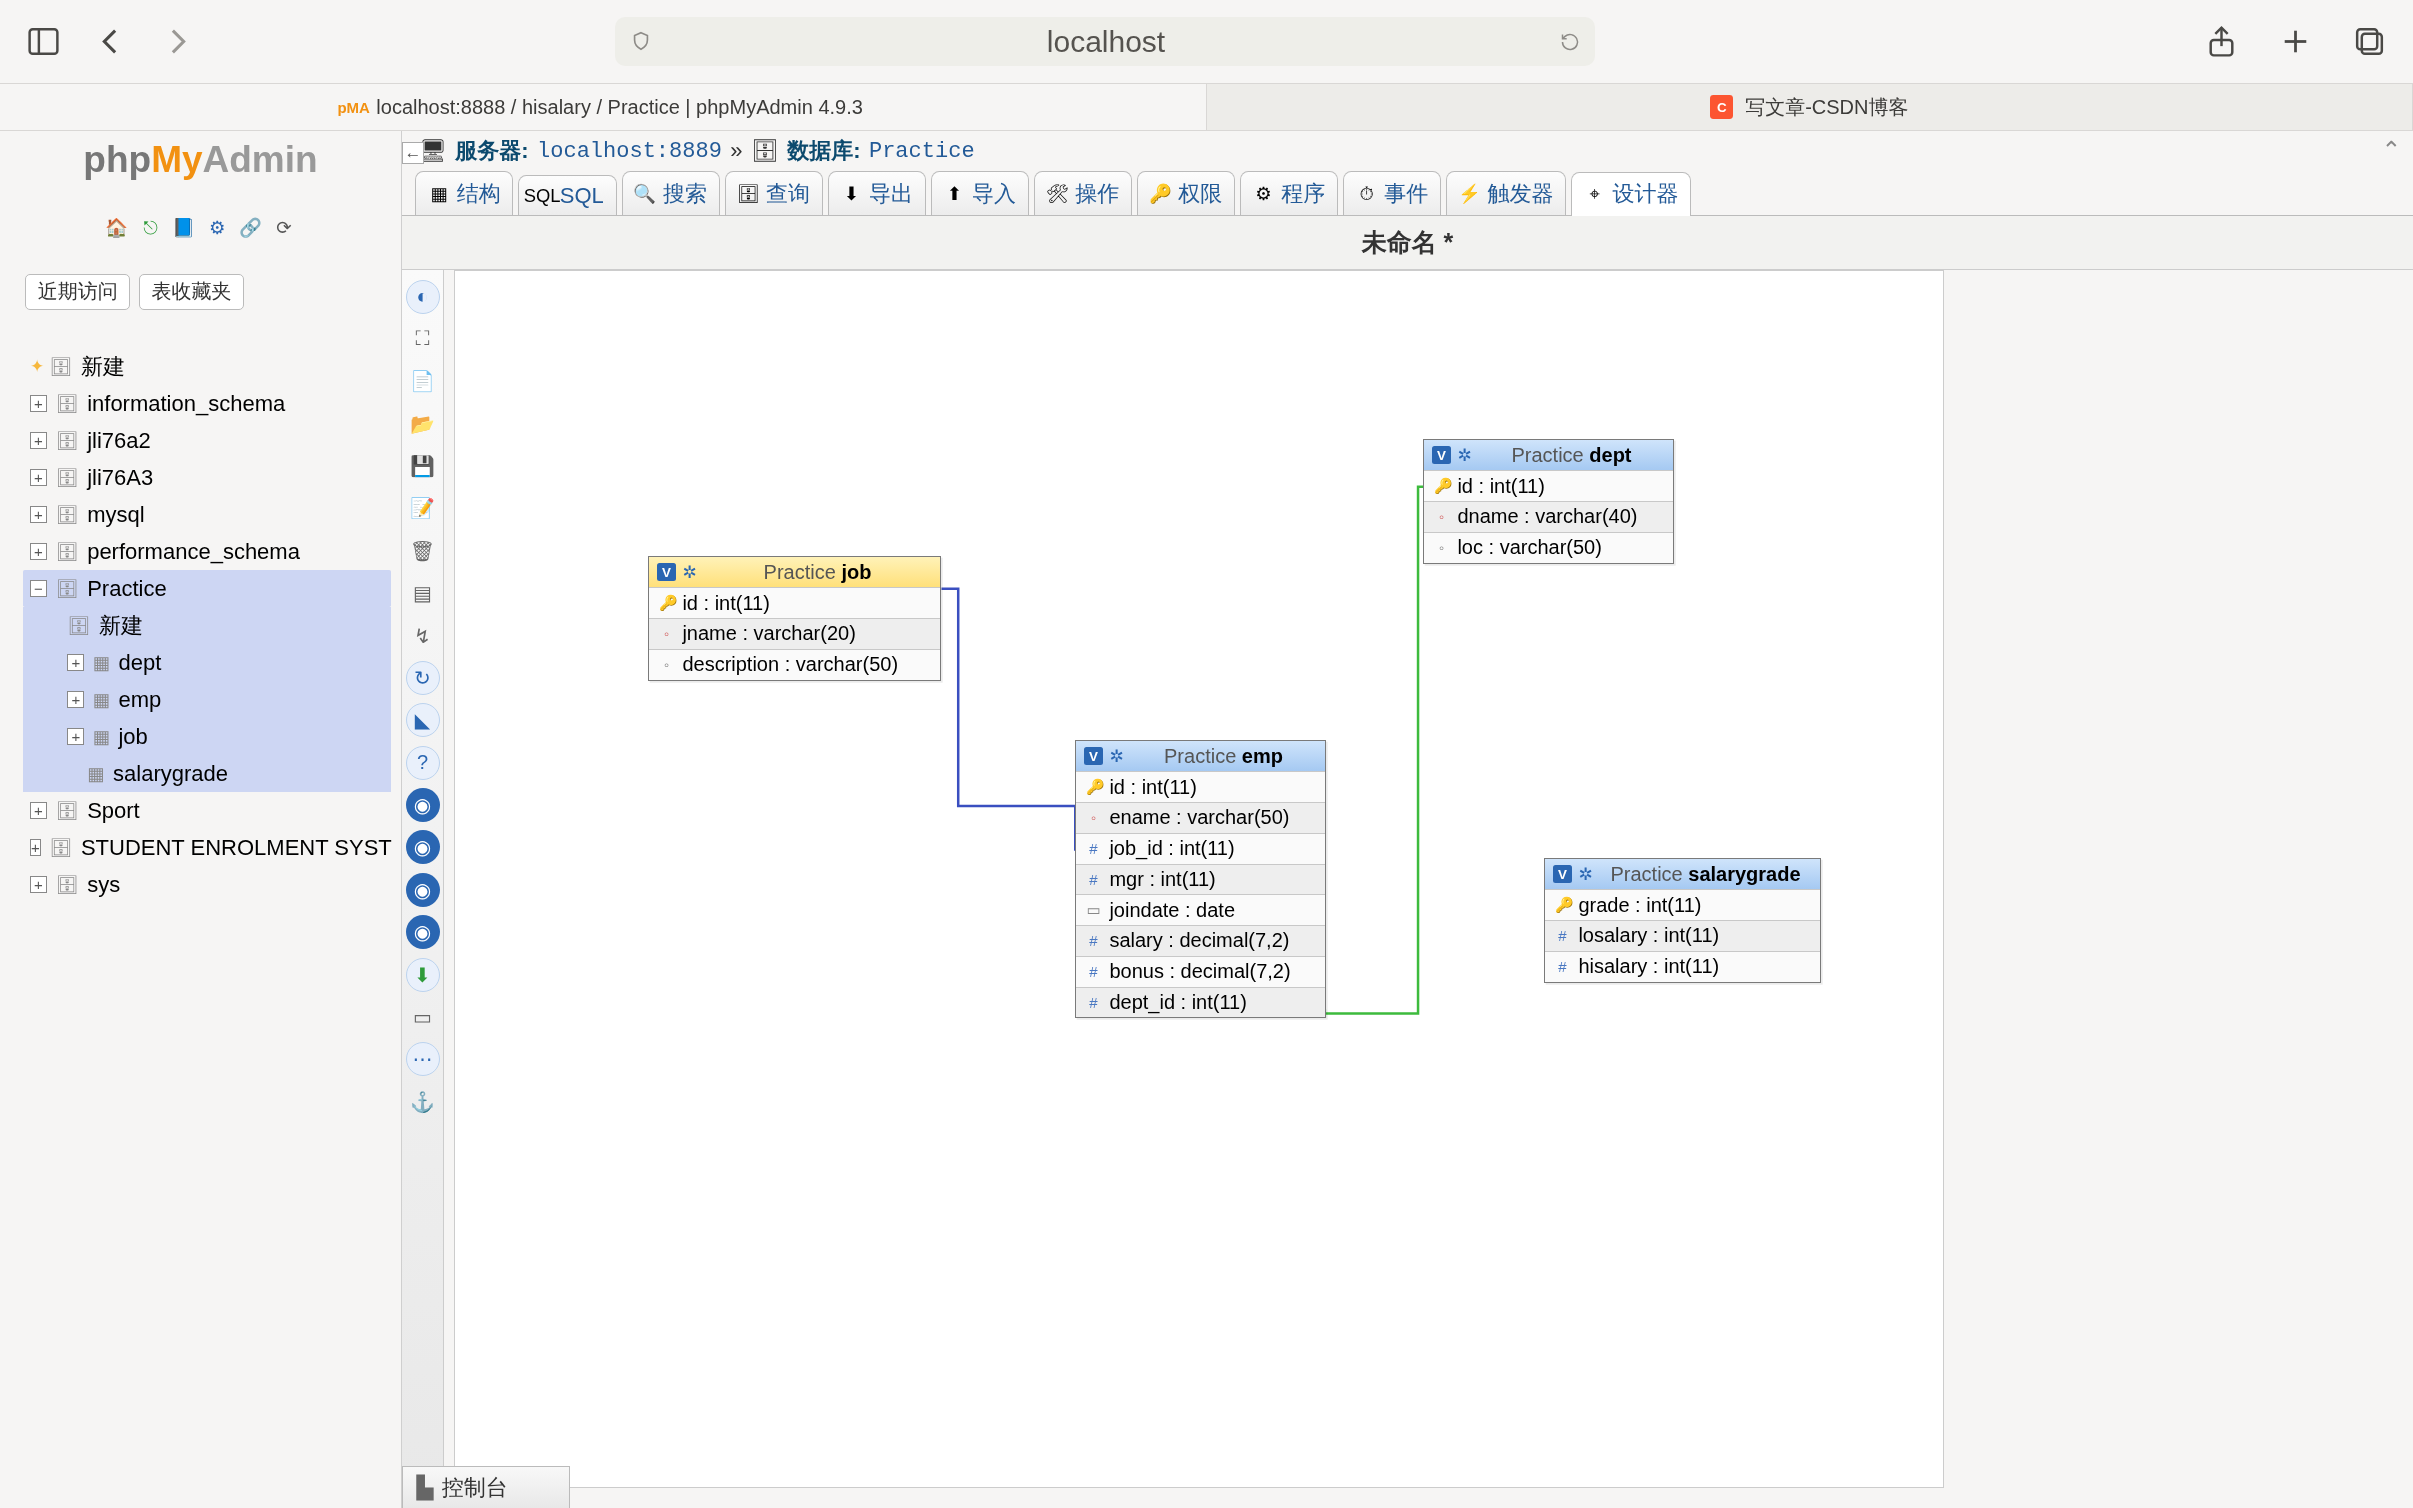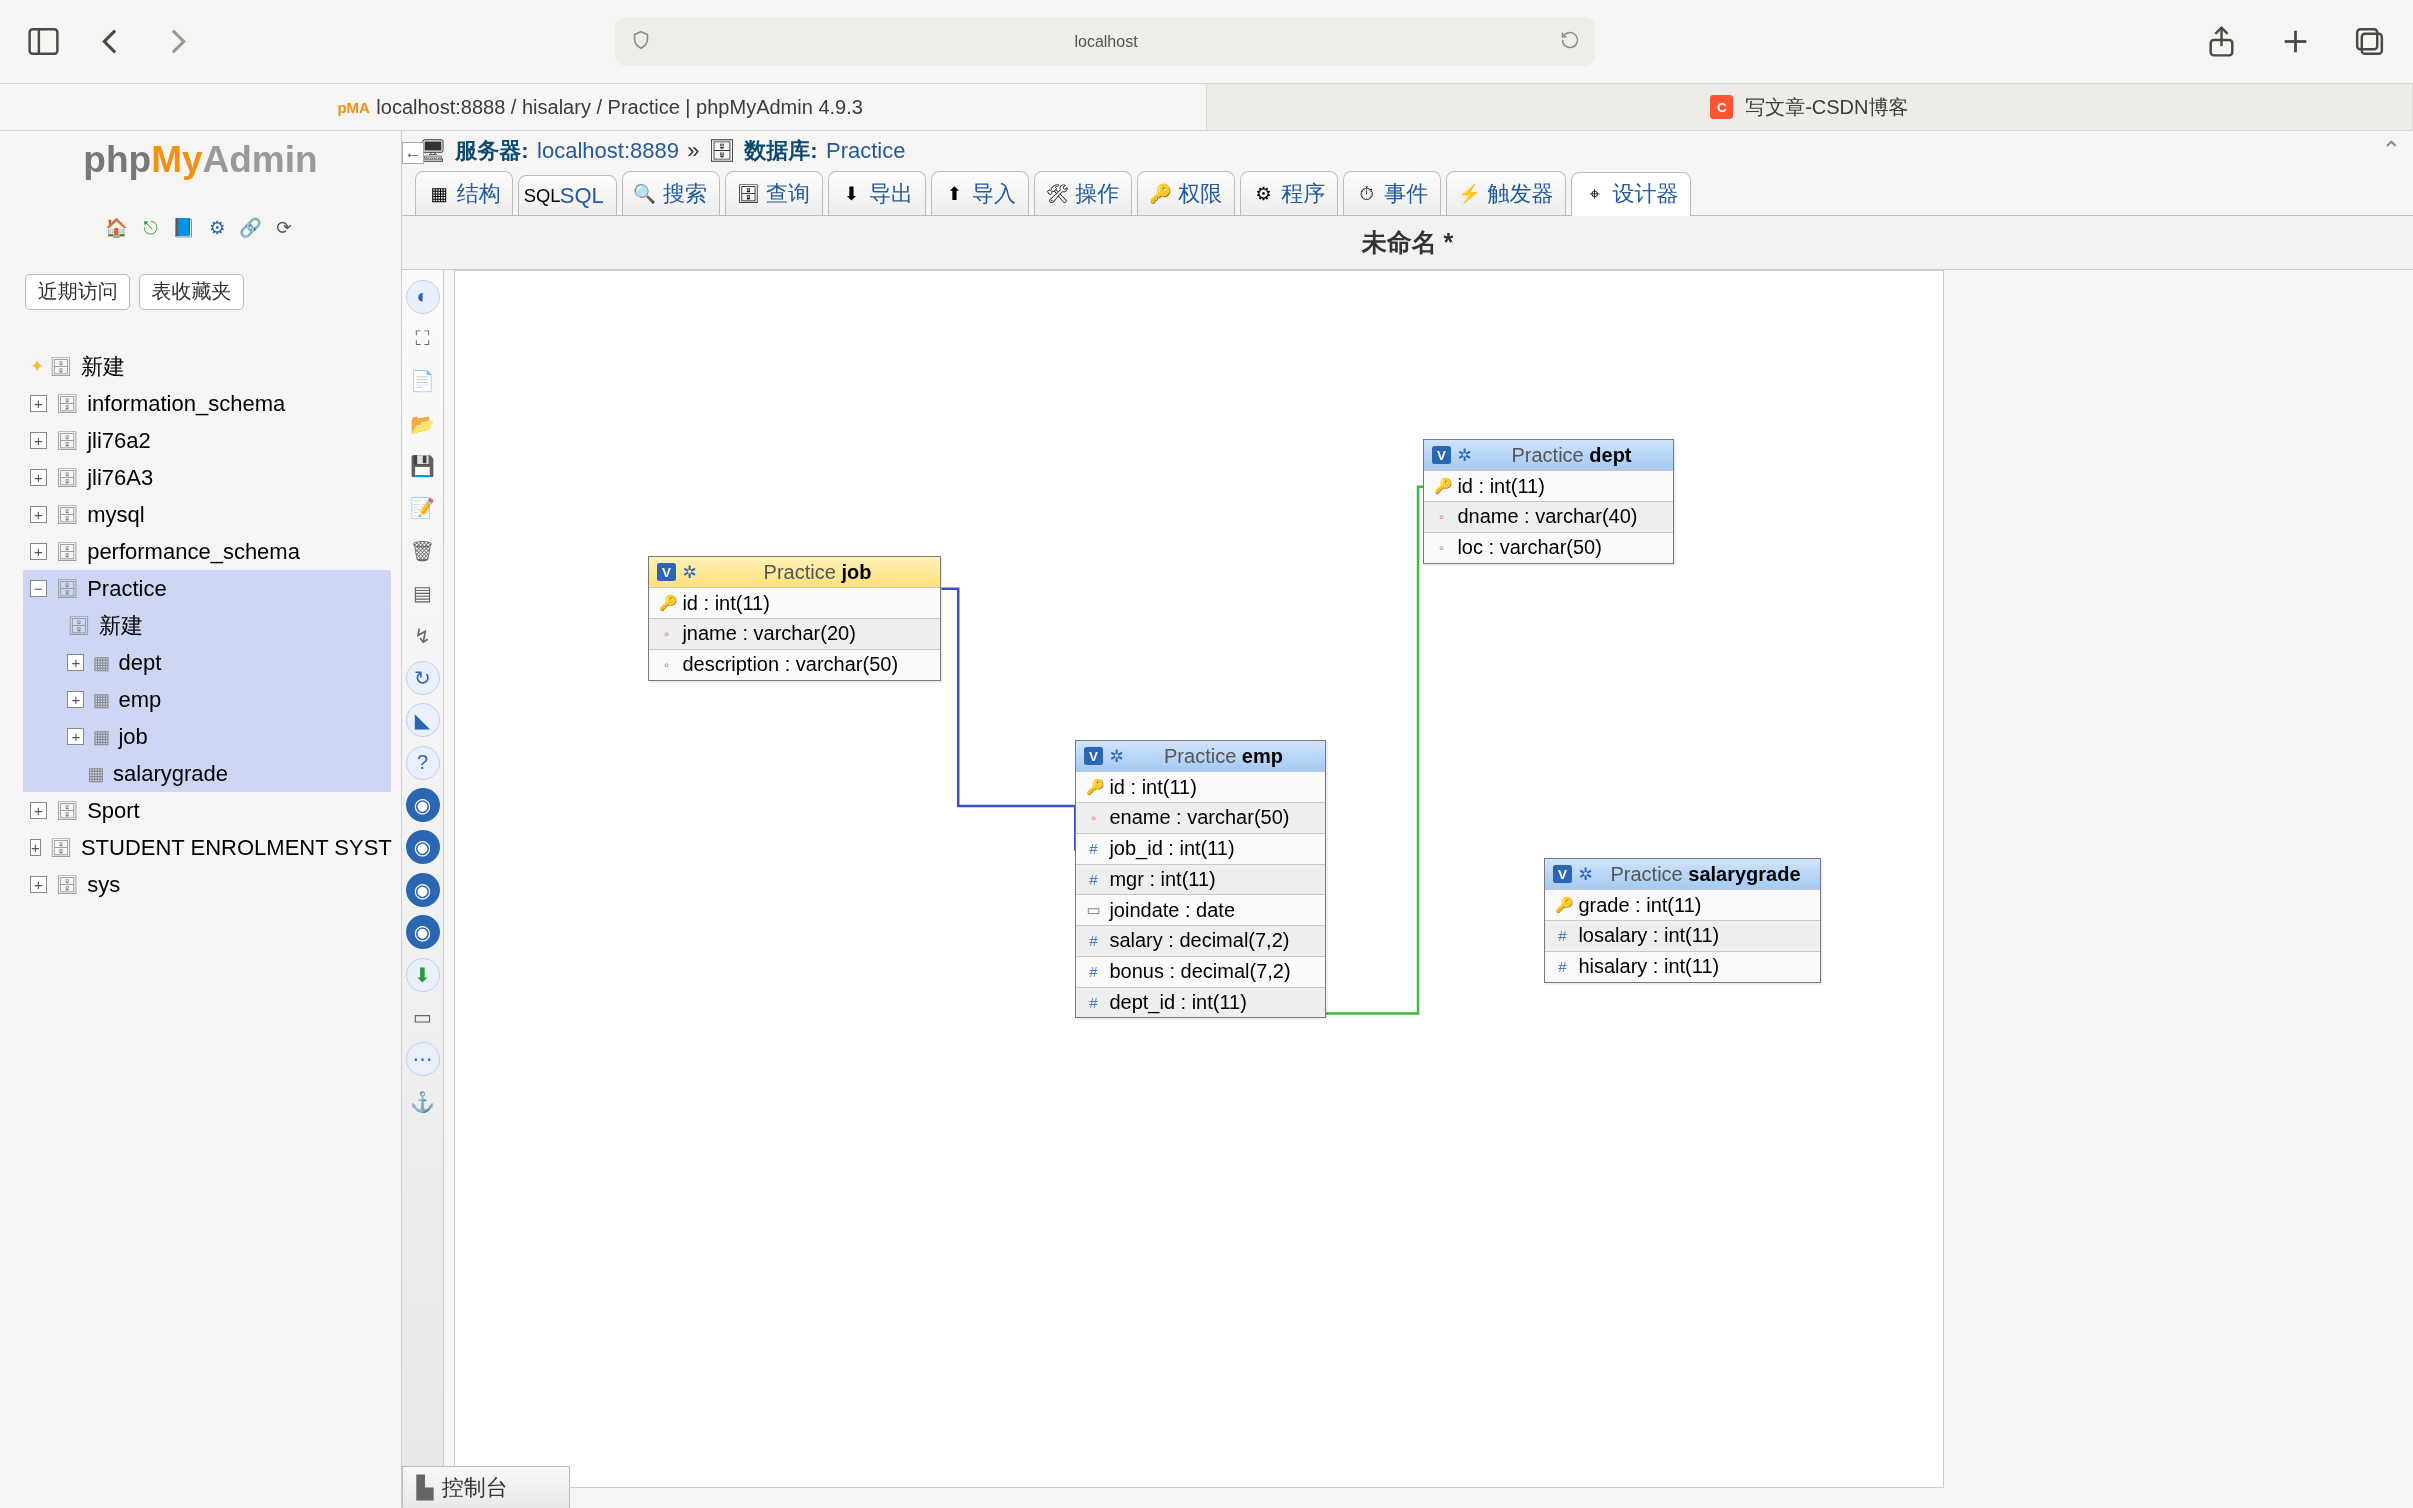--- a/index.html
+++ b/index.html
@@ -27,21 +27,21 @@
   .bt-icon.active { color: #4a4946; }
 
   .urlbar {
     margin-left: 419px;
     width: 980px; height: 49px;
     background: #eeeee9;
     border-radius: 10px;
     display: flex; align-items: center;
     padding: 0 15px;
     color: #6f6e6b;
-    font-size: 16px;
+    font-size: 30px;
     gap: 15px;
   }
   .urlbar .shield { flex: 0 0 auto; }
   .urlbar .urltext { flex: 1 1 auto; text-align: center; color: #55534f; }
   .urlbar .reload { flex: 0 0 auto; }
 
   .bt-right { margin-left: auto; display: flex; gap: 37px; }
 
   
   .tab-strip {
@@ -110,21 +110,21 @@
   }
 
   
   .main { flex:1 1 auto; display:flex; flex-direction:column; position:relative; background:#f6f5f4; }
 
   .breadcrumb {
     padding: 5px 17px;
     font-size:22px; color:#333; background:#f6f5f4;
     display:flex; align-items:center; gap:8.4px;
   }
-  .breadcrumb .srv, .breadcrumb .db { color:#235a97; cursor:pointer; }
+  .breadcrumb .srv, .breadcrumb .db { color:#235a97; cursor:pointer;font-family:Liberation Mono, monospace; }
   .breadcrumb b { color:#0c4a6e; }
 
   .main-tabs {
     display:flex; gap:5px; padding: 0 13.4px; align-items:flex-end;
     border-bottom:0.8px solid #bbb; background:#f6f5f4;
   }
   .mtab {
     display:flex; align-items:center; gap:6.7px;
     padding:6.7px 11.7px;
     background:linear-gradient(#fdfdfd,#ececec);

